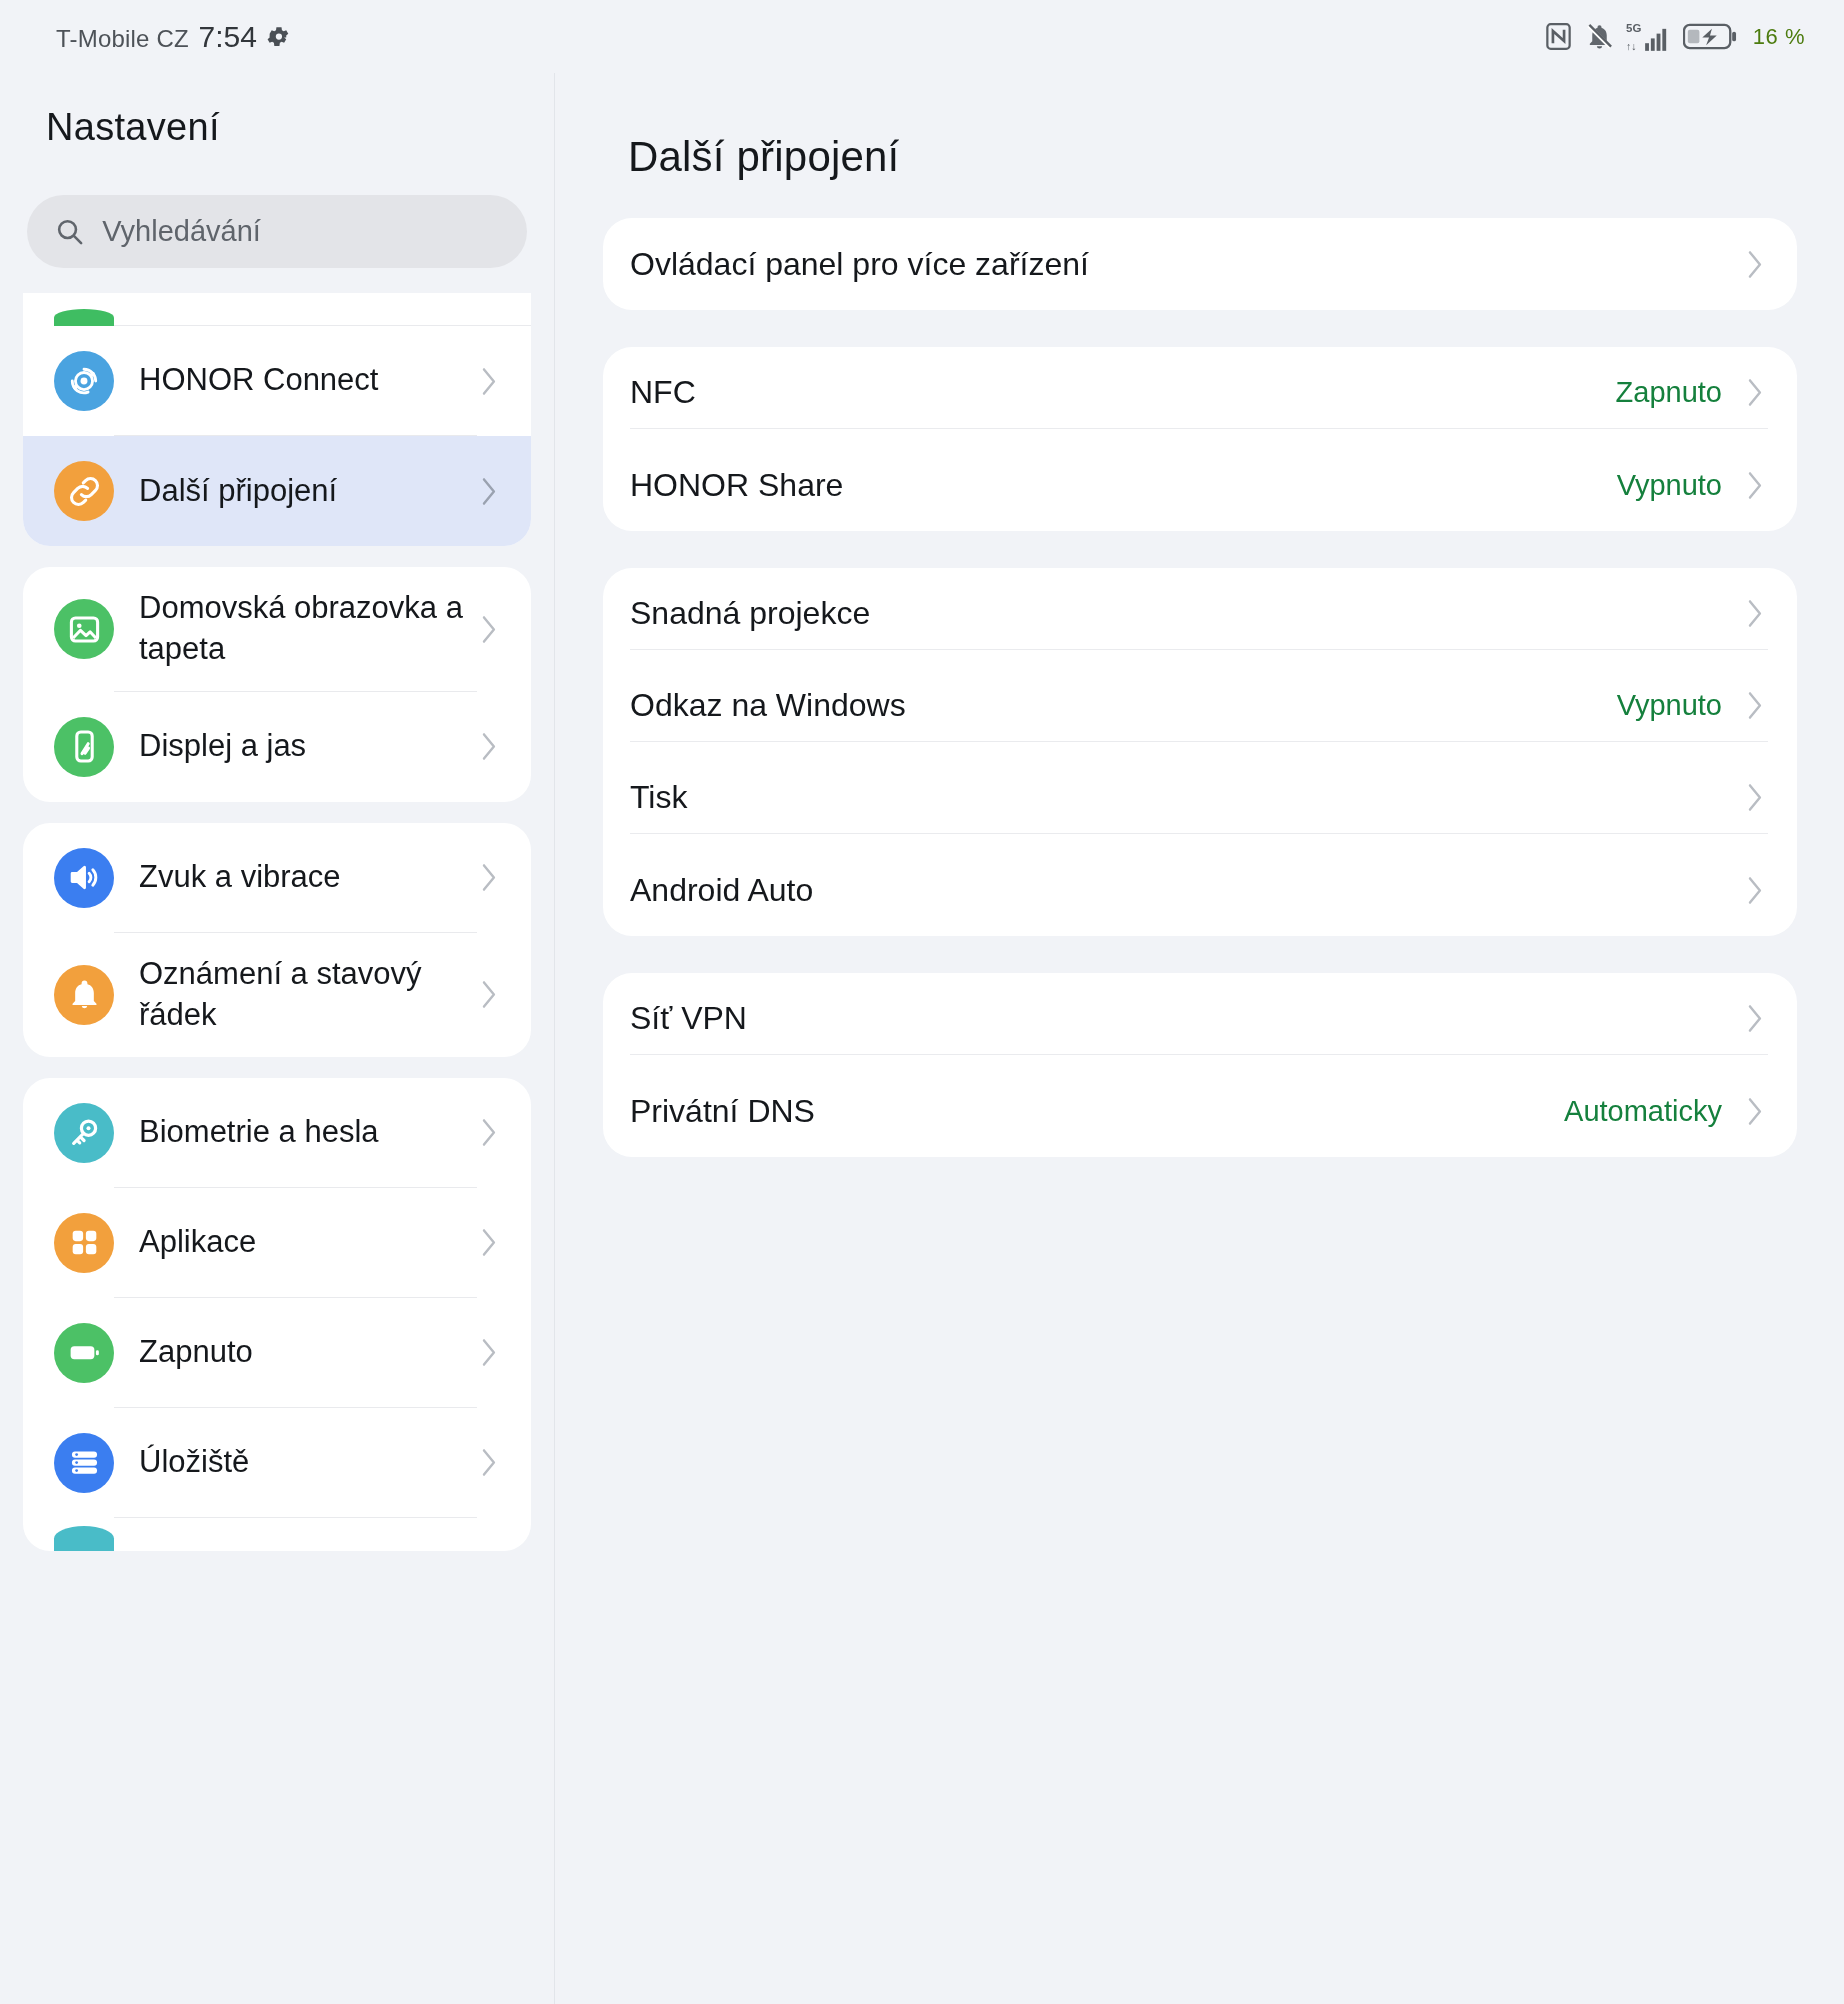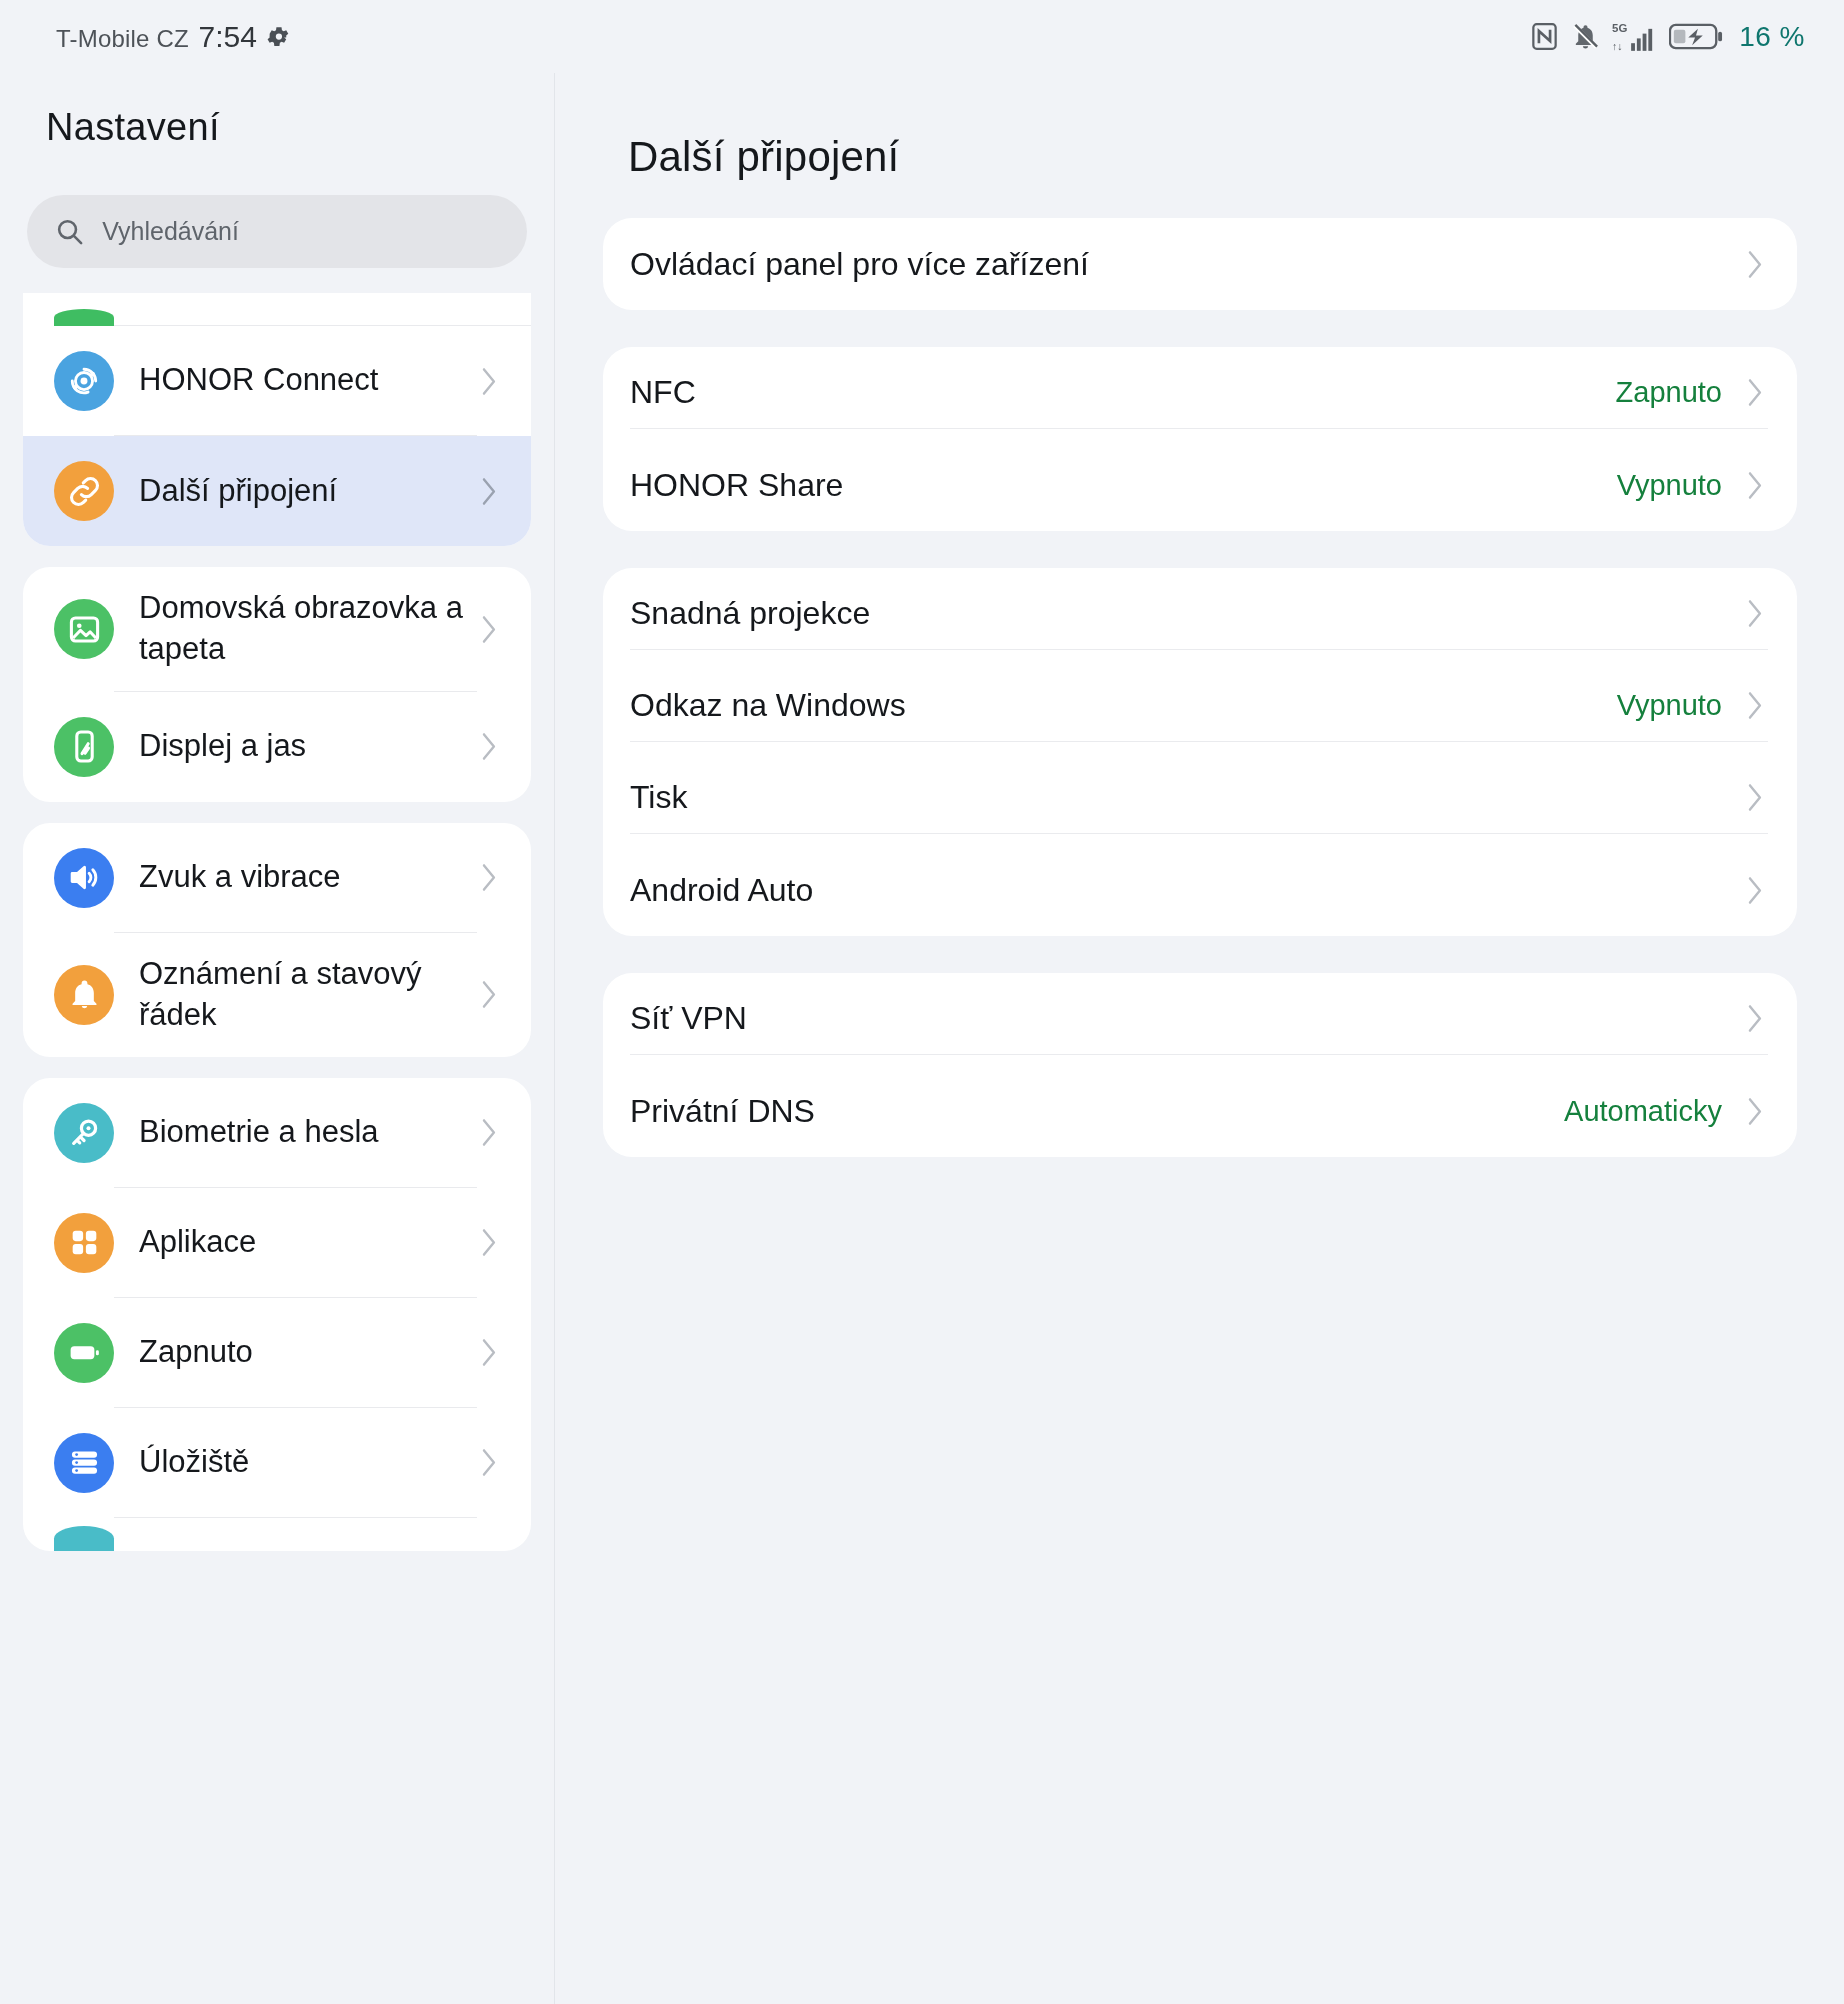--- a/index.html
+++ b/index.html
@@ -19,21 +19,21 @@
     align-items: center;
     justify-content: space-between;
     padding: 0 40px 0 56px;
     color: #4a4f55;
   }
   .sb-left { display: flex; align-items: baseline; gap: 9.6px; }
   .sb-carrier { font-size: 24px; color: #4d5258; letter-spacing: 0.2px; }
   .sb-time { font-size: 30px; color: #32363b; font-weight: 400; }
   .sb-gear { display: inline-flex; align-items: center; position: relative; top: 2.9px; }
   .sb-right { display: flex; align-items: center; gap: 12.5px; }
-  .sb-batt-text { font-size: 28px; color: #0f766e; margin-left: 3.8px; letter-spacing: 0.5px; }
+  .sb-batt-text { font-size: 22px; color: #4d7c0f; margin-left: 3.8px; letter-spacing: 0.5px; }
 
   
   .frame { display: flex; height: 1932px; }
 
   
   .sidebar {
     width: 555px;
     flex: 0 0 555px;
     position: relative;
     border-right: 1.4px solid #e2e5ea;
@@ -49,21 +49,21 @@
   .search-box {
     margin: 46px 27px 0 27px;
     height: 73px;
     background: #e3e4e8;
     border-radius: 37px;
     display: flex;
     align-items: center;
     padding: 0 27px;
     gap: 17.3px;
   }
-  .search-placeholder { font-size: 25px; color: #5f646b; }
+  .search-placeholder { font-size: 29px; color: #5f646b; }
 
   .side-scroll { margin-top: 25px; padding: 0 23px; }
 
   .card {
     background: #ffffff;
     border-radius: 27px;
     overflow: hidden;
     margin-bottom: 21px;
   }
   .card.clipped-top { border-top-left-radius: 0; border-top-right-radius: 0; }

